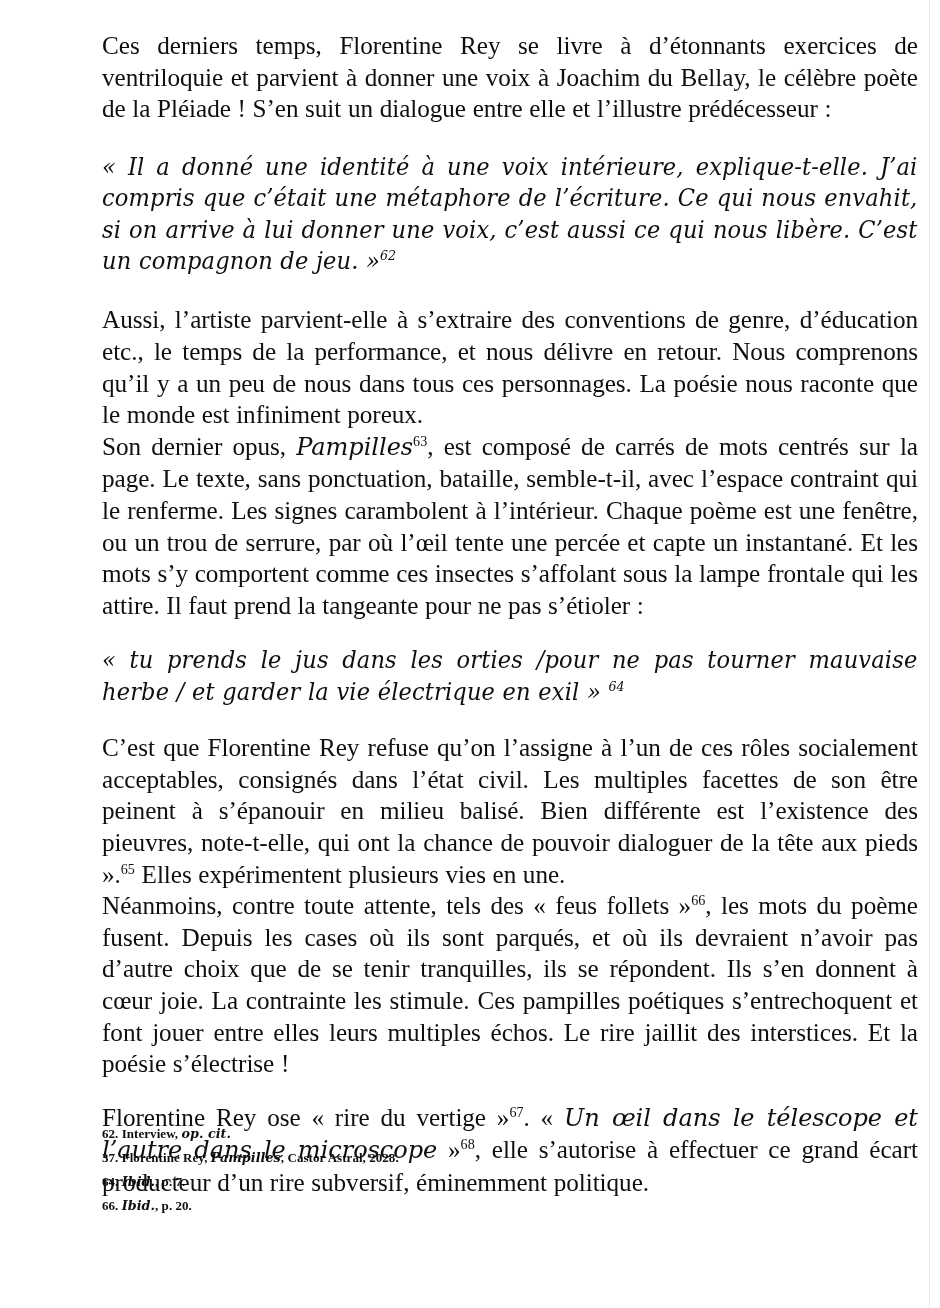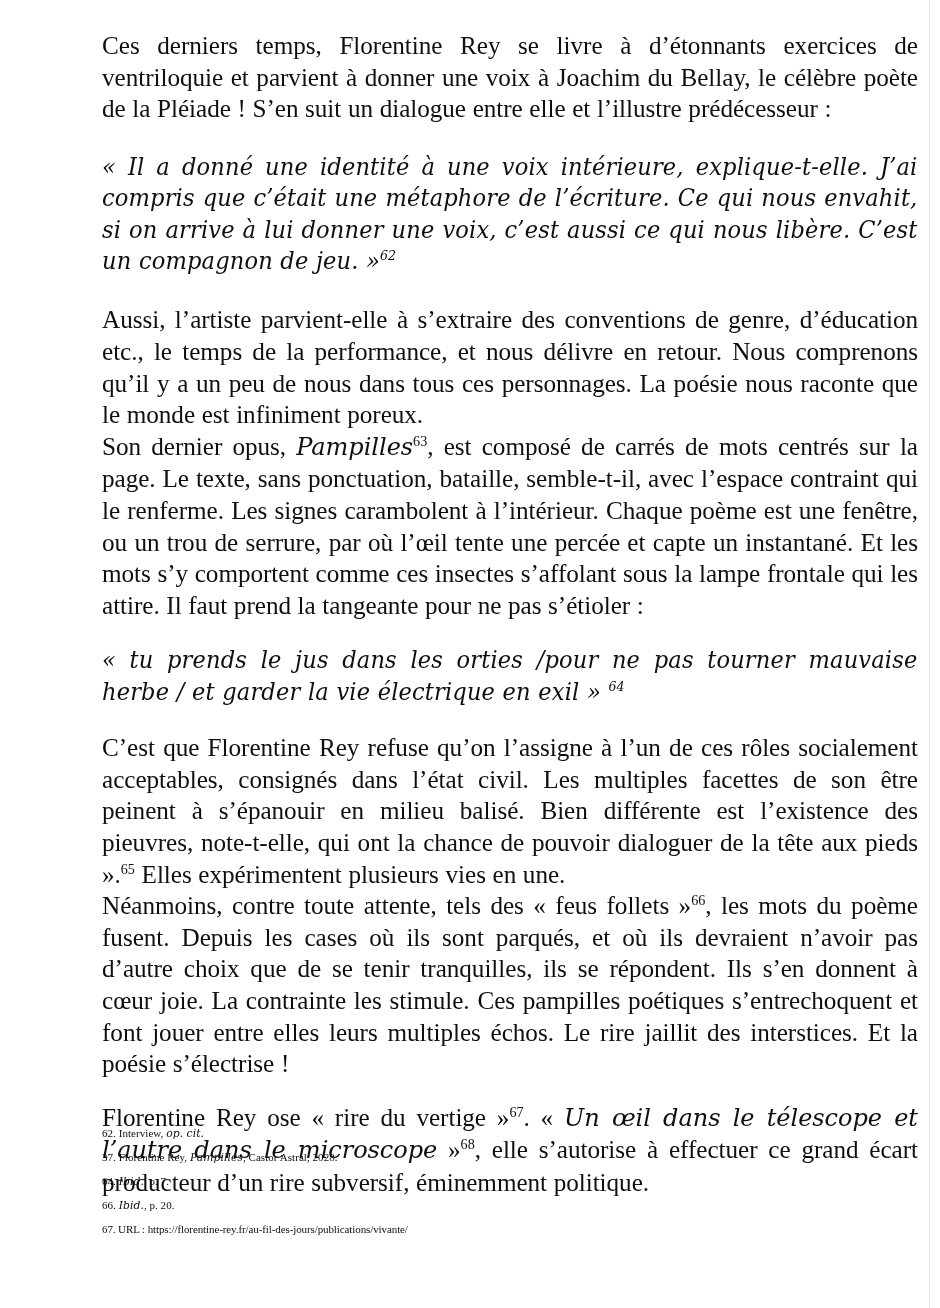--- a/index.html
+++ b/index.html
@@ -84,24 +84,25 @@
   }
 
   
   .notes {
     position: absolute;
     left: 0;
     top: 1122px;
     width: 700px;
   }
   .note {
-    font-size: 11px;
+    font-size: 13px;
     line-height: 23.9px;
     letter-spacing: 0.05px;
     white-space: nowrap;
+    font-weight: bold;
   }
   .note .it {
     font-size: 0.98em;
   }
   .note-url {
     letter-spacing: -0.1px;
   }
 
   .folio {
     position: absolute;
@@ -148,17 +149,16 @@
 
     <p class="para"><span>Florentine Rey ose « rire du vertige »</span><sup>67</sup><span>. « </span><span class="it">Un œil dans le télescope et l’autre dans le microscope</span><span> »</span><sup>68</sup><span>, elle s’autorise à effectuer ce grand écart producteur d’un rire subversif, éminemment politique.</span></p>
 
   </div>
 
   <div class="notes">
     <div class="note"><span>62.</span><span> Interview, </span><span class="it">op. cit.</span><span></span></div>
     <div class="note"><span>37.</span><span> Florentine Rey, </span><span class="it">Pampilles</span><span>, Castor Astral, 2028.</span></div>
     <div class="note"><span>64.</span><span> </span><span class="it">Ibid.</span><span>, p. 7.</span></div>
     <div class="note"><span>66.</span><span> </span><span class="it">Ibid.</span><span>, p. 20.</span></div>
-    <div class="note note-url"><span>67.</span><span> URL : https://florentine-rey.fr/au-fil-des-jours/publications/vivante/</span><span class="it"></span><span></span></div>
   </div>
 
 
 </div>
 
 </body></html>

